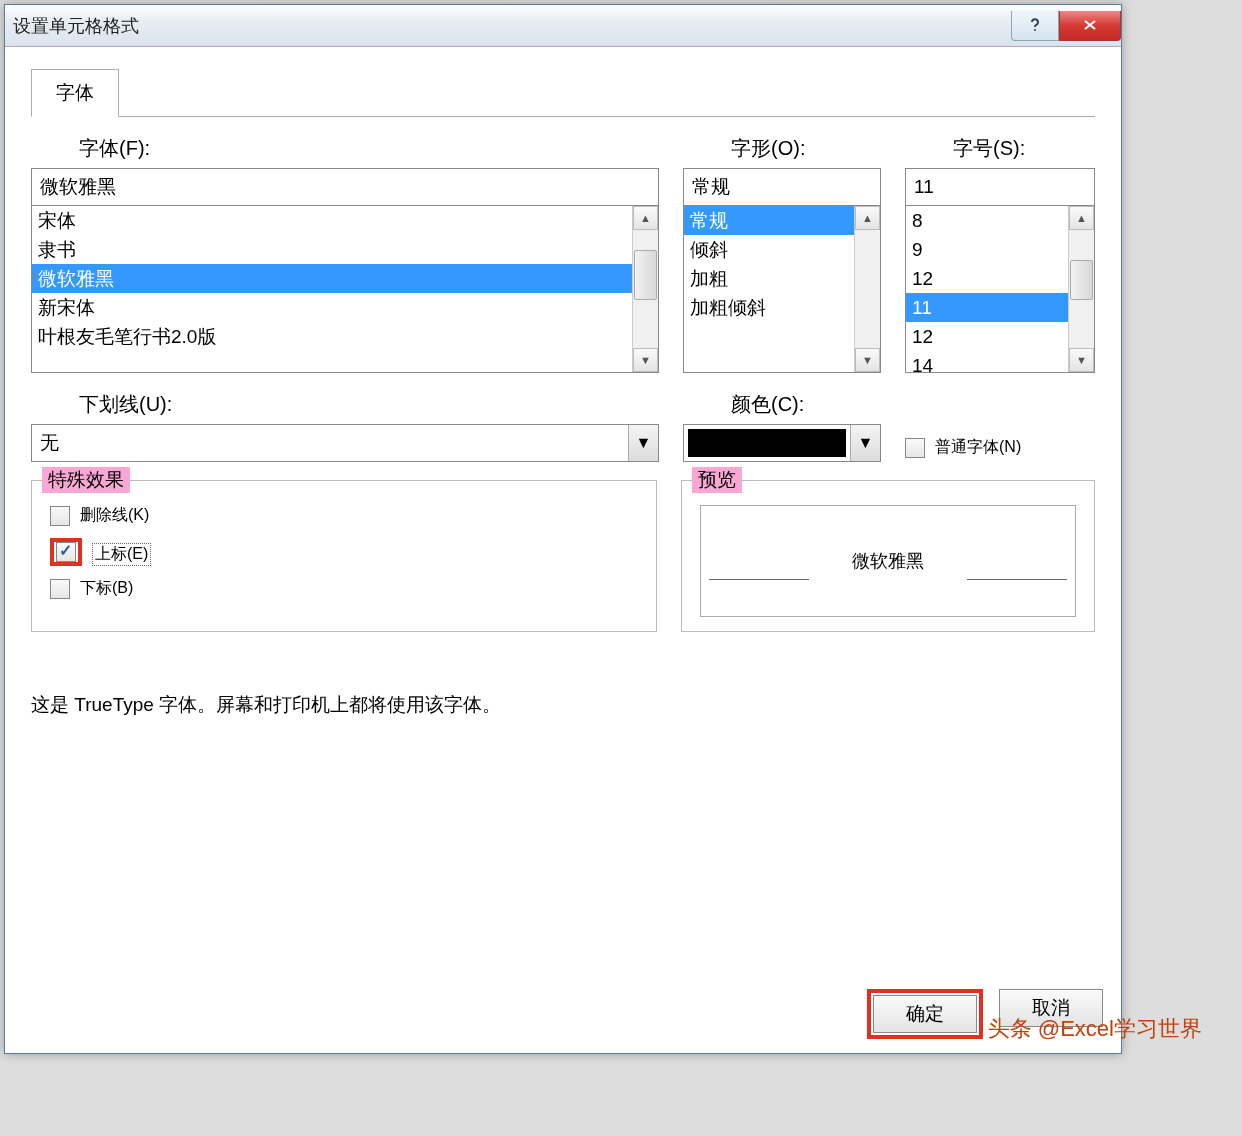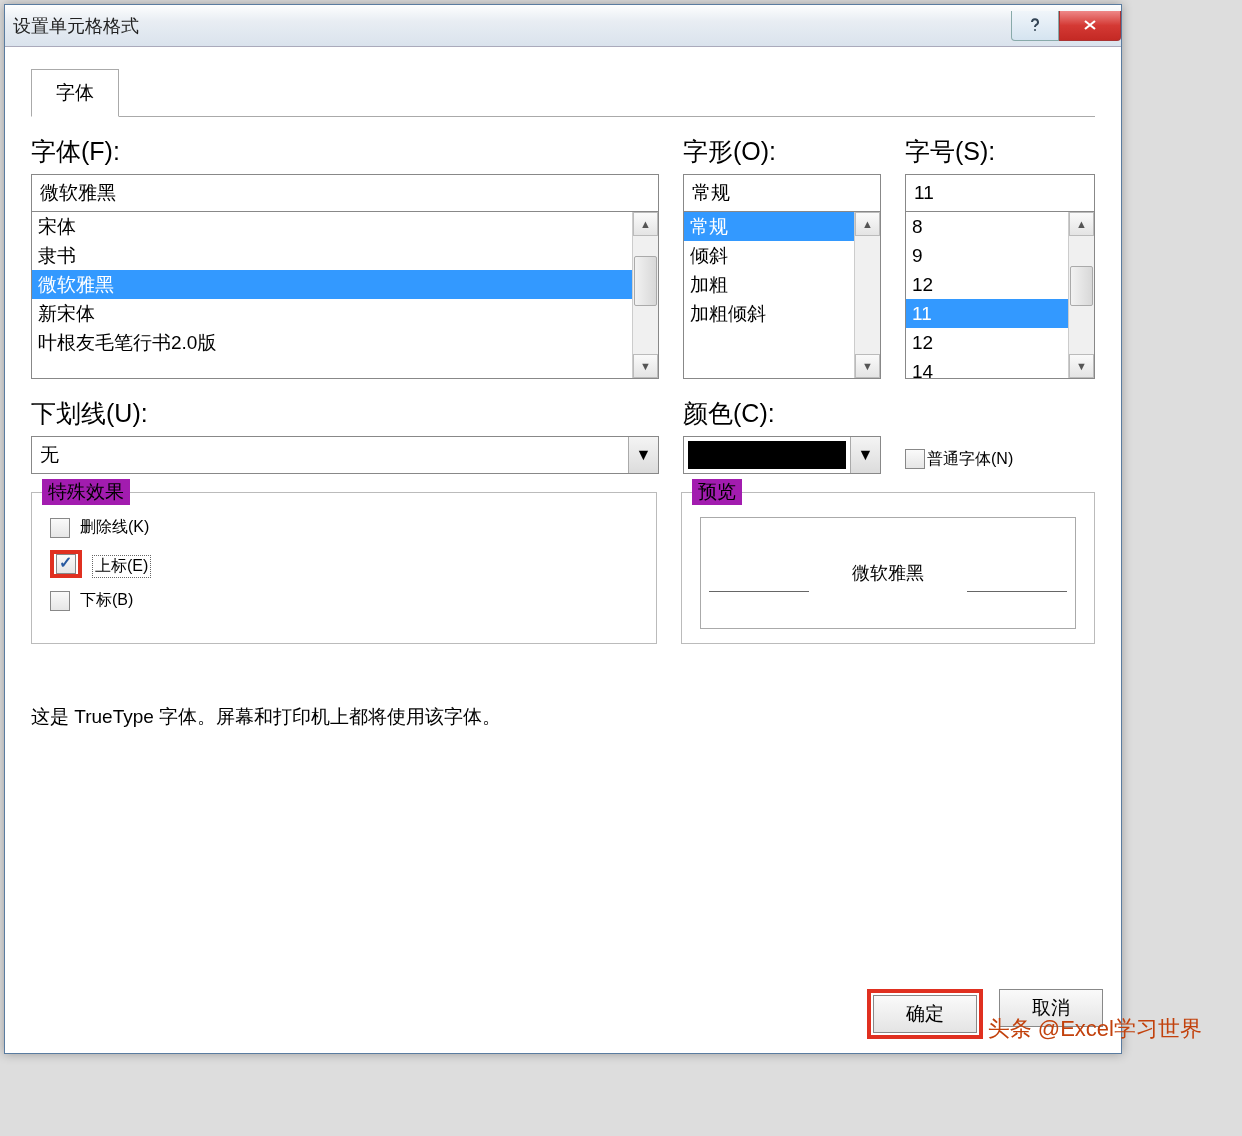--- a/index.html
+++ b/index.html
@@ -18,21 +18,21 @@
     .content { padding: 22px 26px 10px 26px; }
     
     .tab-strip { display: flex; border-bottom: 1px solid #aaa; margin-bottom: 18px; }
     .tab { padding: 10px 24px; border: 1px solid #aaa; border-bottom: 1px solid #fff; margin-bottom: -1px; background: #fff; font-size: 19px; }
     
     .row { display: flex; gap: 24px; }
     .col-font { flex: 1 1 614px; }
     .col-style { flex: 0 0 198px; }
     .col-size { flex: 0 0 190px; }
     
-    .field-label { font-size: 25px; margin-bottom: 6px; display: block; }
+    .field-label { font-size: 20px; margin-bottom: 6px; display: block; margin-left: 48px; }
     
     .text-input { width: 100%; height: 38px; border: 1px solid #888; padding: 4px 8px; font-size: 19px; font-family: inherit; }
     
     .listbox { border: 1px solid #888; height: 168px; position: relative; background: #fff; margin-top: -1px; overflow: hidden; }
     .list-items { position: absolute; left: 0; right: 26px; top: 0; bottom: 0; }
     .list-item { padding: 1px 6px; font-size: 19px; line-height: 27px; cursor: default; white-space: nowrap; }
     .list-item.selected { background: #3399ff; color: #fff; }
     .scrollbar { position: absolute; right: 0; top: 0; bottom: 0; width: 26px; background: #f0f0f0; border-left: 1px solid #ccc; display: flex; flex-direction: column; }
     .sb-btn { height: 24px; display: flex; align-items: center; justify-content: center; background: linear-gradient(#fafafa,#e4e4e4); border: 1px solid #bbb; font-size: 11px; color: #555; }
     .sb-track { flex: 1; position: relative; }
@@ -41,27 +41,27 @@
     .row2 { display: flex; gap: 24px; margin-top: 18px; }
     .col-underline { flex: 1 1 614px; }
     .col-color { flex: 0 0 198px; }
     .col-normal { flex: 0 0 190px; display: flex; align-items: flex-end; }
     
     .dropdown { display: flex; height: 38px; border: 1px solid #888; }
     .dropdown-text { flex: 1; padding: 4px 8px; font-size: 19px; display: flex; align-items: center; }
     .dropdown-arrow { width: 30px; display: flex; align-items: center; justify-content: center; background: linear-gradient(#f4f4f4,#dcdcdc); border-left: 1px solid #aaa; }
     .color-swatch { flex: 1; margin: 4px; background: #000; }
     
-    .checkbox-row { display: flex; gap: 2px; margin-bottom: 4px; }
+    .checkbox-row { display: flex; align-items: center; gap: 10px; margin-bottom: 4px; }
     .cb { width: 20px; height: 20px; border: 1px solid #888; background: linear-gradient(#fafafa,#e6e6e6); position: relative; flex-shrink: 0; }
     .cb.checked::after { content: "✓"; position: absolute; left: 2px; top: -2px; font-size: 16px; color: #2a5aa0; font-weight: bold; }
     
     .row3 { display: flex; gap: 24px; margin-top: 18px; }
     .fieldset { border: 1px solid #bbb; padding: 18px 18px 14px 18px; position: relative; }
-    .fieldset-legend { position: absolute; top: -14px; left: 10px; background: #a21caf; padding: 0 6px; font-size: 19px; }
+    .fieldset-legend { position: absolute; top: -14px; left: 10px; background: #f9a8d4; padding: 0 6px; font-size: 19px; }
     .fs-effects { flex: 1 1 614px; }
     .fs-preview { flex: 0 0 414px; }
     
     .effect-row { display: flex; align-items: flex-end; gap: 10px; padding: 6px 0; }
     .highlight-box { border: 4px solid #e03020; padding: 0 2px; display: inline-flex; align-items: center; }
     .dotted-border { border: 1px dotted #666; padding: 0 2px; }
     
     .preview-box { border: 1px solid #aaa; height: 112px; margin-top: 6px; display: flex; align-items: center; justify-content: center; position: relative; }
     .preview-line-left { position: absolute; bottom: 36px; left: 8px; width: 100px; border-top: 1px solid #666; }
     .preview-line-right { position: absolute; bottom: 36px; right: 8px; width: 100px; border-top: 1px solid #666; }

